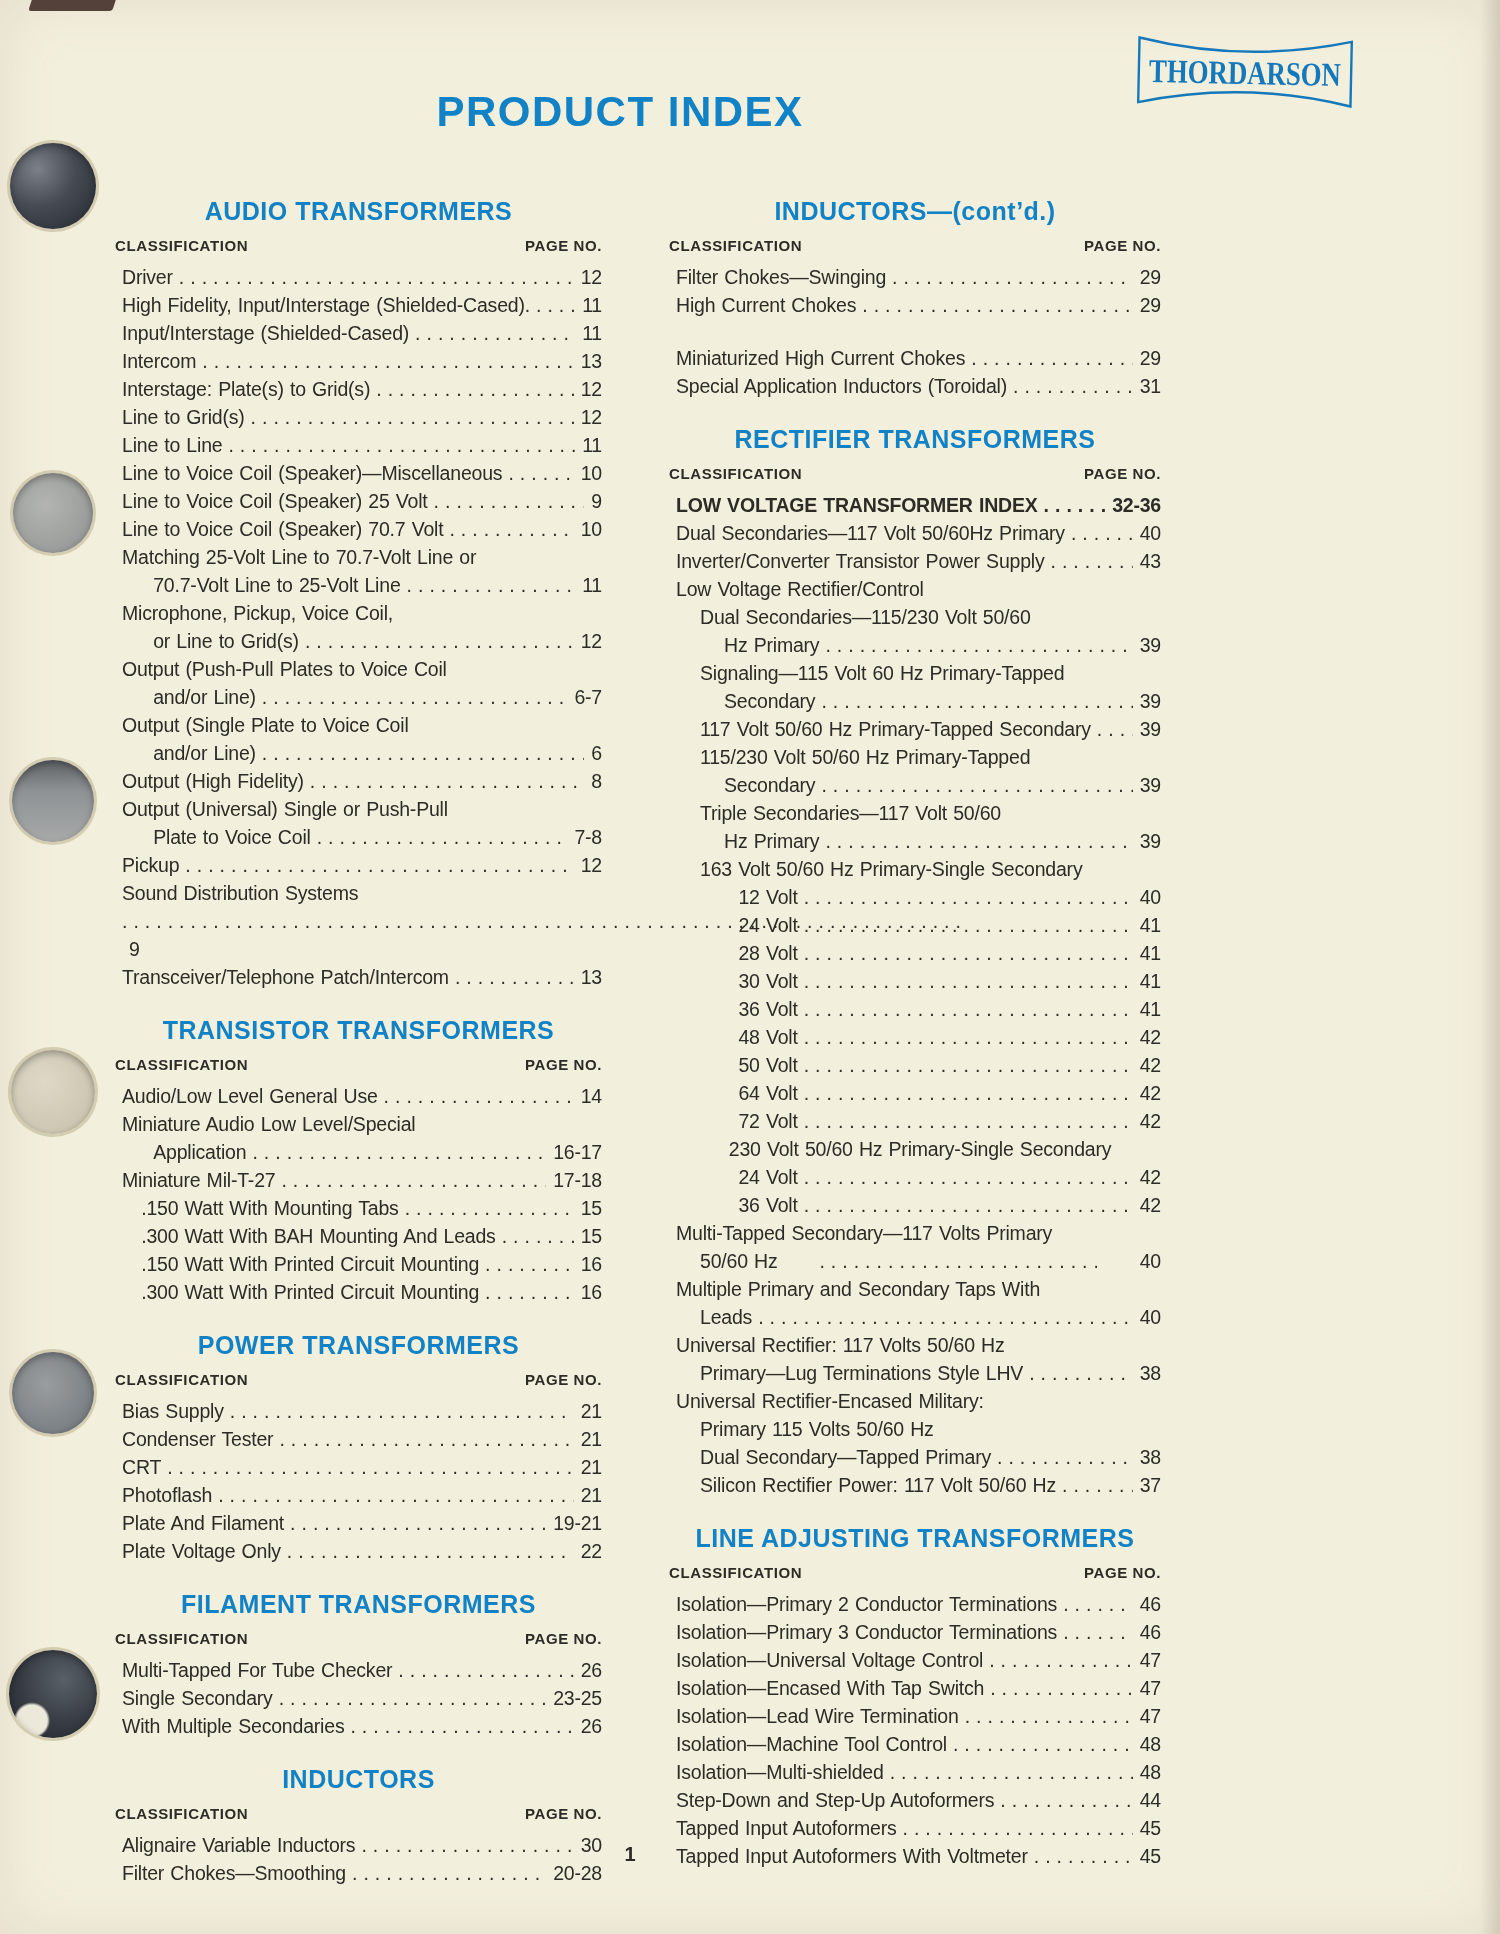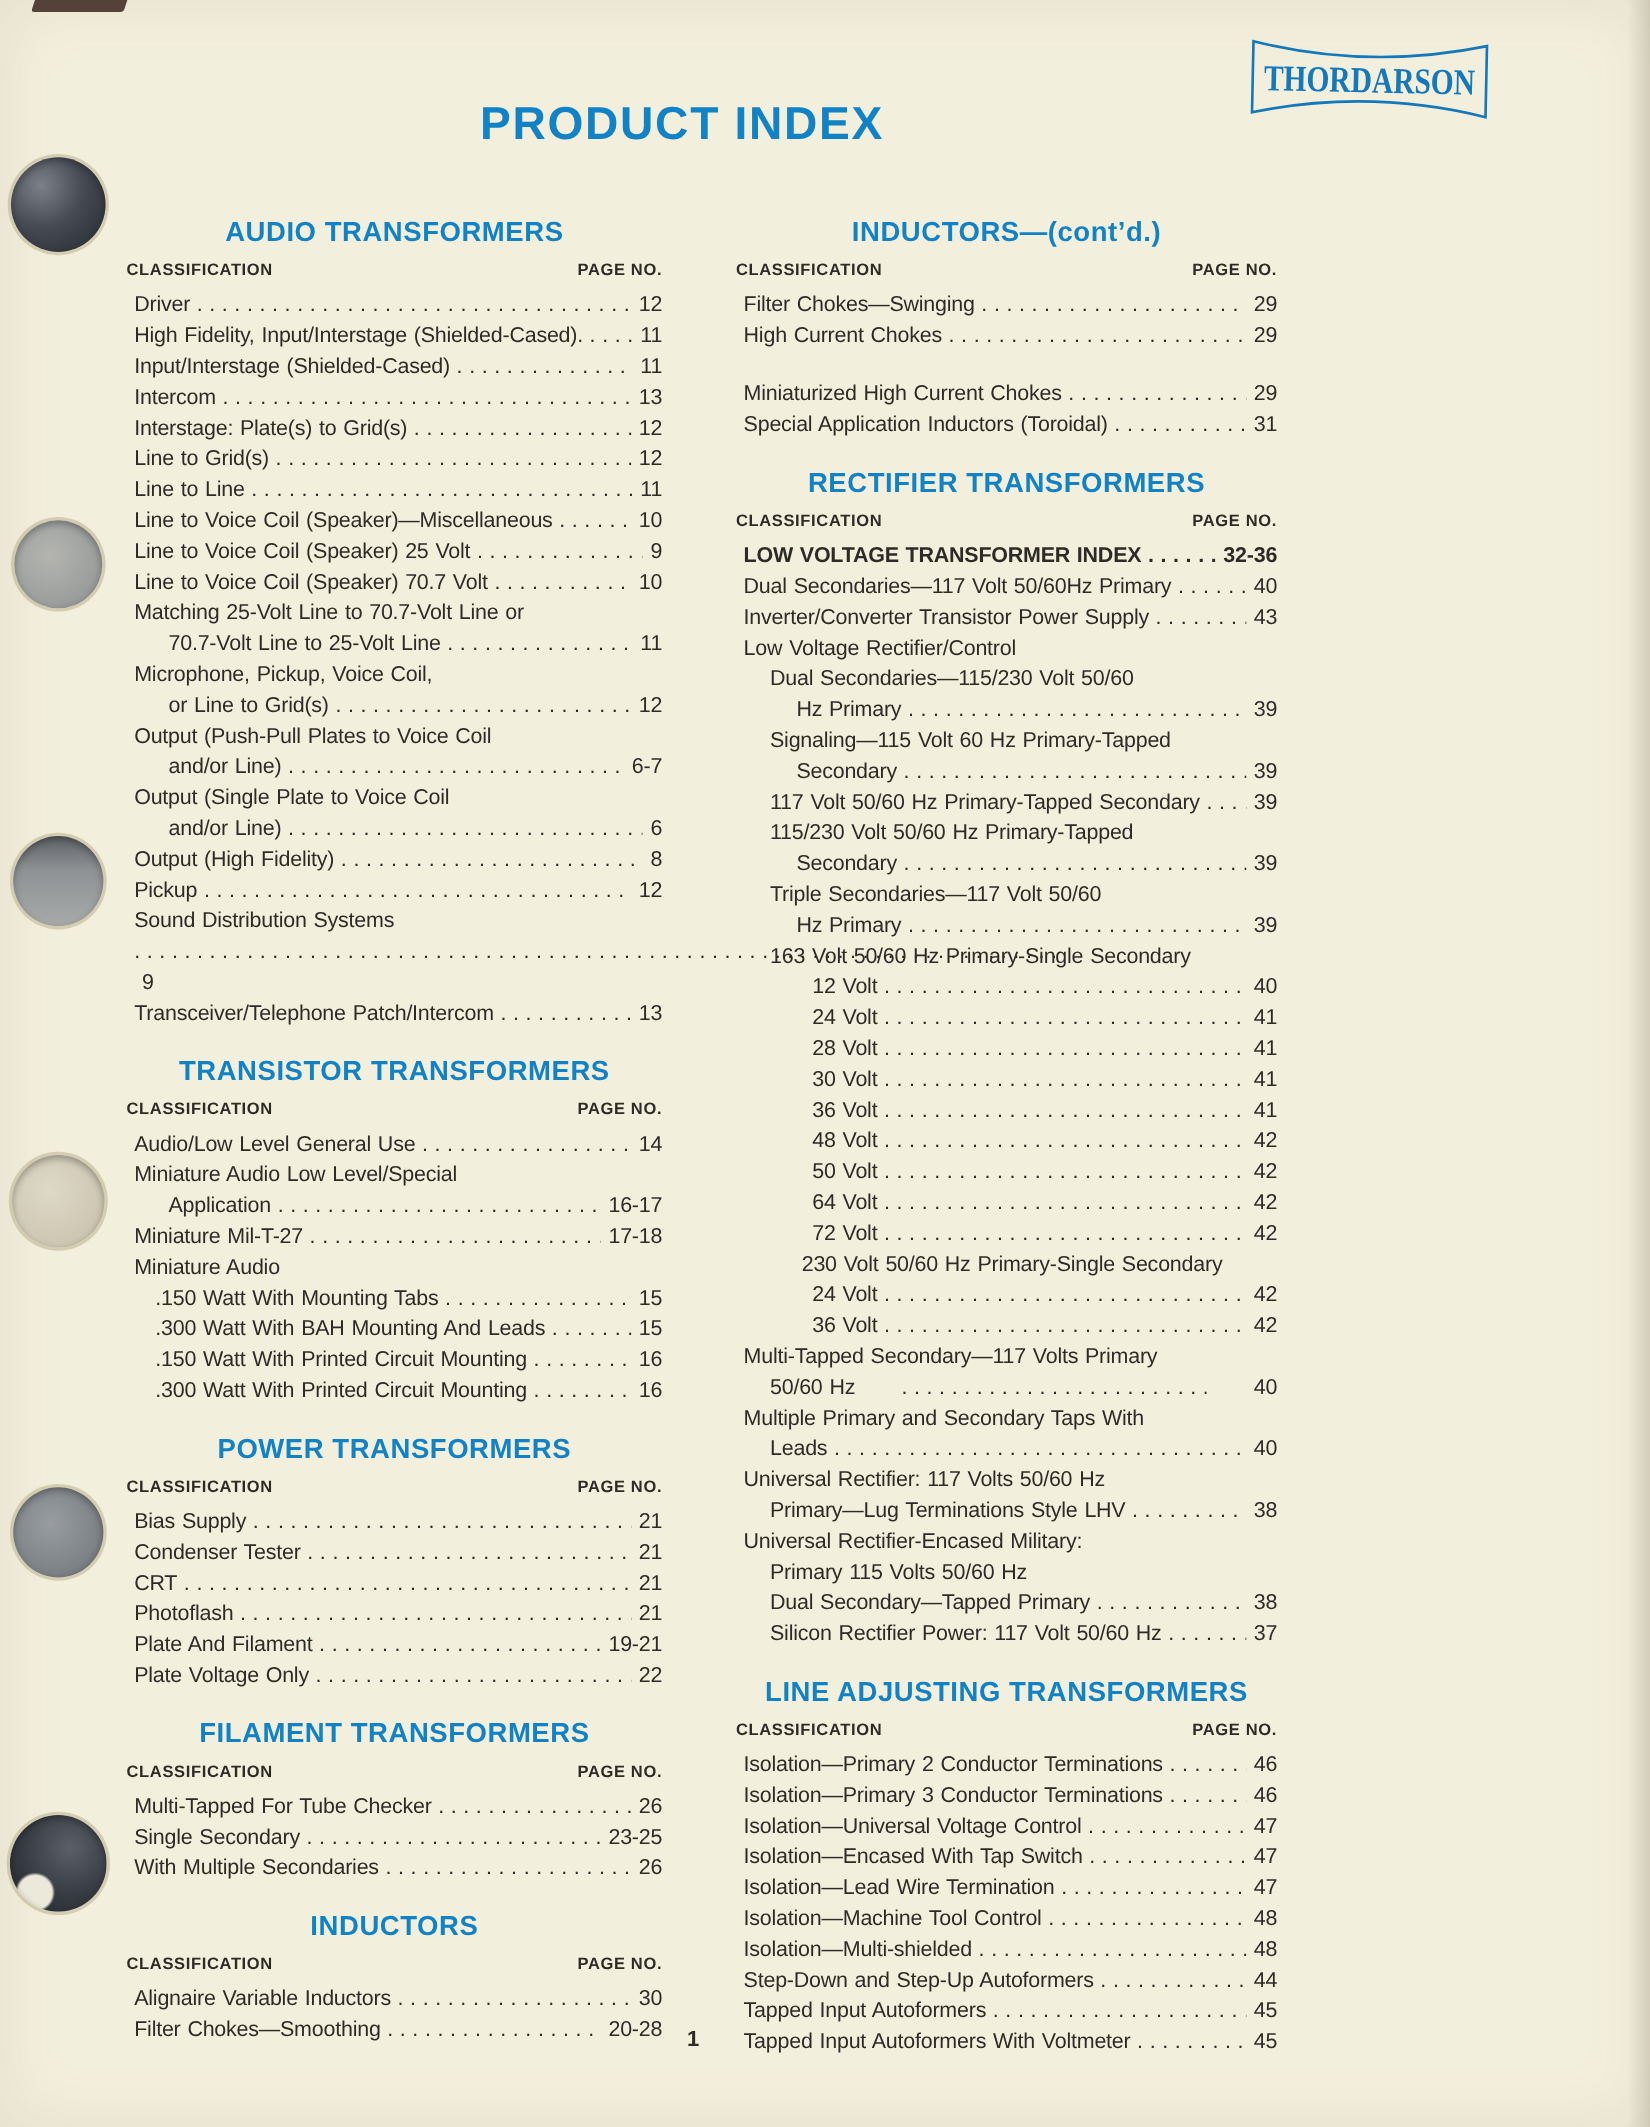--- a/index.html
+++ b/index.html
@@ -207,20 +207,28 @@
           </div>
         </div>
         <div class="entry">
           <div class="erow" style="padding-left: 7px;">
             <span class="elabel">Output (High Fidelity)</span>
             <span class="dots"></span>
             <span class="epage">8</span>
           </div>
         </div>
         <div class="entry">
+          <div class="eline" style="padding-left: 7px;">Output (Universal) Single or Push-Pull</div>
+          <div class="erow" style="padding-left: 38.2px;">
+            <span class="elabel">Plate to Voice Coil</span>
+            <span class="dots"></span>
+            <span class="epage">7-8</span>
+          </div>
+        </div>
+        <div class="entry">
           <div class="erow" style="padding-left: 7px;">
             <span class="elabel">Pickup</span>
             <span class="dots"></span>
             <span class="epage">12</span>
           </div>
         </div>
         <div class="entry">
           <div class="erow" style="padding-left: 7px; flex-direction: column;">
             <span class="elabel">Sound Distribution Systems</span>
             <span class="dots"></span>
@@ -255,23 +263,20 @@
             <span class="dots"></span>
             <span class="epage">16-17</span>
           </div>
         </div>
         <div class="entry">
           <div class="erow" style="padding-left: 7px;">
             <span class="elabel">Miniature Mil-T-27</span>
             <span class="dots"></span>
             <span class="epage">17-18</span>
           </div>
-        </div>
-        <div class="entry">
-          <div class="eline" style="padding-left: 7px;">Miniature Audio</div>
         </div>
         <div class="entry">
           <div class="erow" style="padding-left: 26.2px;">
             <span class="elabel">.150 Watt With Mounting Tabs</span>
             <span class="dots"></span>
             <span class="epage">15</span>
           </div>
         </div>
         <div class="entry">
           <div class="erow" style="padding-left: 26.2px;">

